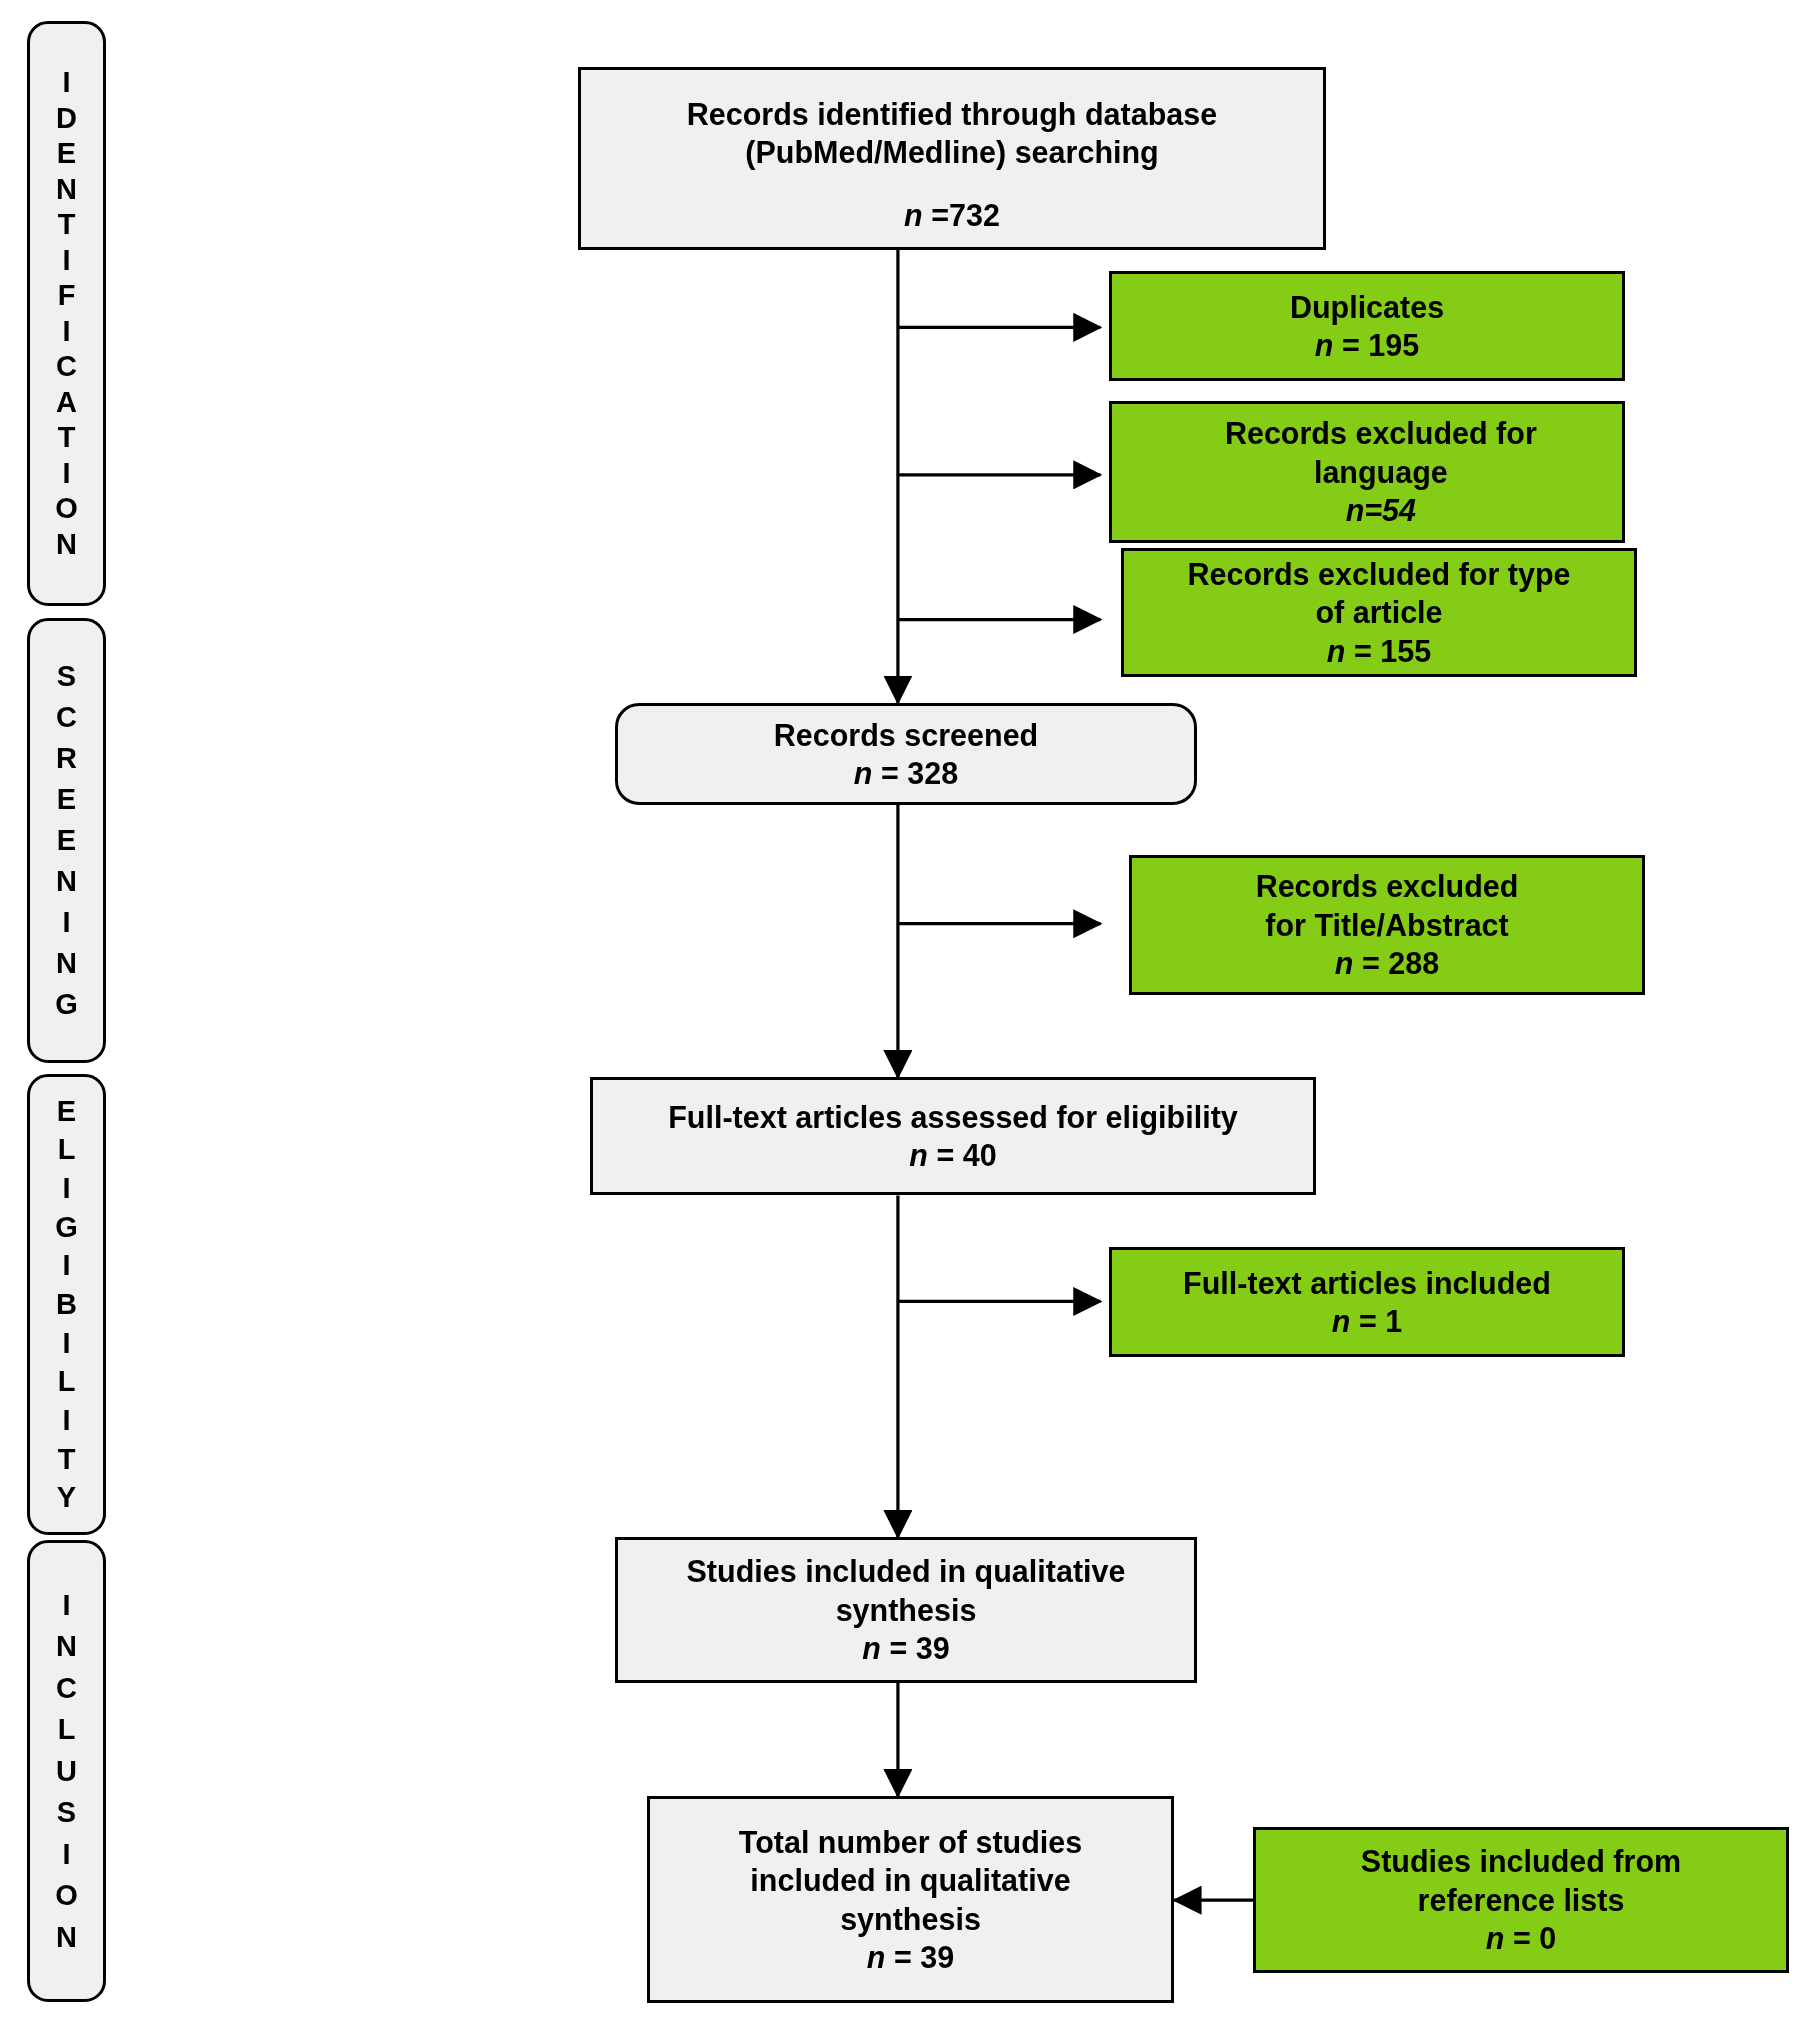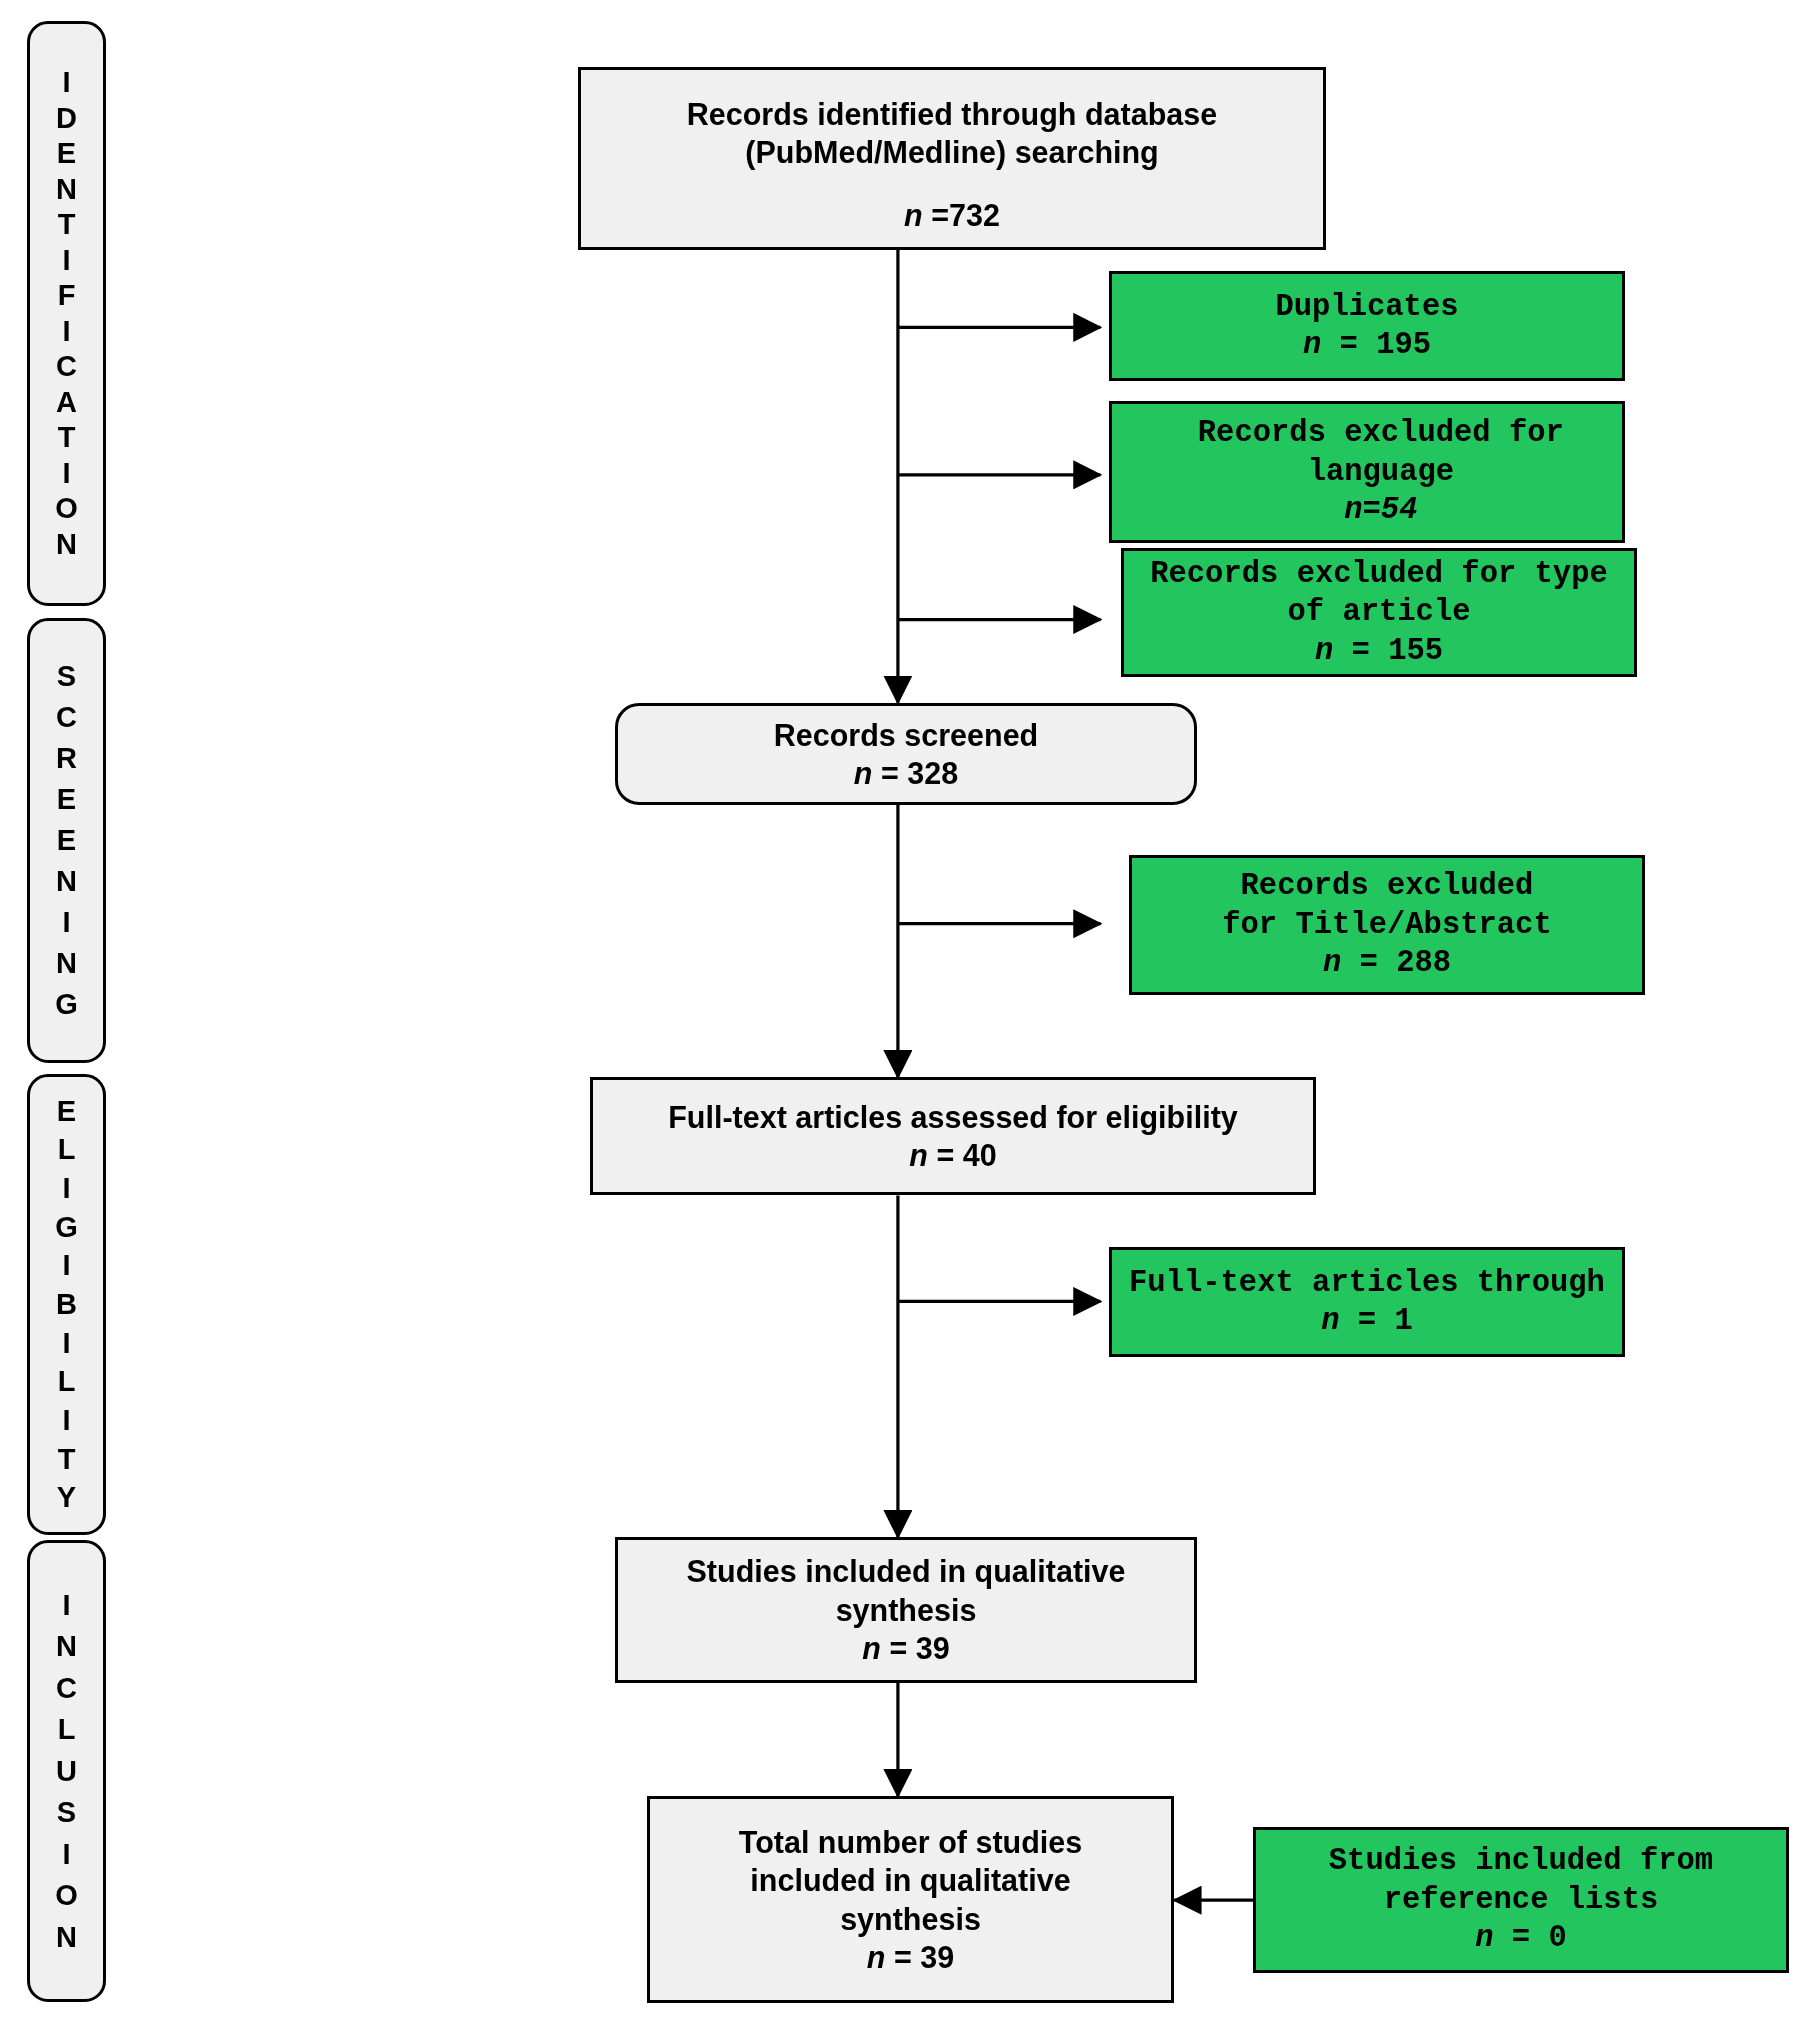--- a/index.html
+++ b/index.html
@@ -52,21 +52,21 @@
     display: flex;
     flex-direction: column;
     align-items: center;
     justify-content: center;
     text-align: center;
     color: #000000;
     font-weight: bold;
     padding: 2.8px 8.3px;
   }
   .node.filled { background: #f0f0f0; }
-  .node.plain  { background: #22c55e; font-family: Liberation Mono, monospace; }
+  .node.plain  { background: #84cc16; }
   .node .line  { display: block; width: 100%; }
   .node .nline { display: block; width: 100%; }
   .node .nline i { font-style: italic; font-weight: bold; }
   .spacer { display: block; }
 
   
   #wires {
     position: absolute;
     left: 0;
     top: 0;
@@ -205,21 +205,21 @@
     <span class="line">for Title/Abstract</span>
     <span class="nline"><i>n</i>&nbsp;<span>= 288</span></span>
   </div>
 
   <div class="node filled" style="left:590px; top:1077px; width:726px; height:118px; font-size:30.5px; line-height:1.26;">
     <span class="line">Full-text articles assessed for eligibility</span>
     <span class="nline"><i>n</i>&nbsp;<span>= 40</span></span>
   </div>
 
   <div class="node plain" style="left:1109px; top:1247px; width:516px; height:110px; font-size:30.5px; line-height:1.26;">
-    <span class="line">Full-text articles through</span>
+    <span class="line">Full-text articles included</span>
     <span class="nline"><i>n</i>&nbsp;<span>= 1</span></span>
   </div>
 
   <div class="node filled" style="left:615px; top:1537px; width:582px; height:146px; font-size:30.5px; line-height:1.26;">
     <span class="line">Studies included in qualitative</span>
     <span class="line">synthesis</span>
     <span class="nline"><i>n</i>&nbsp;<span>= 39</span></span>
   </div>
 
   <div class="node filled" style="left:647px; top:1796px; width:527px; height:207px; font-size:30.5px; line-height:1.26;">

